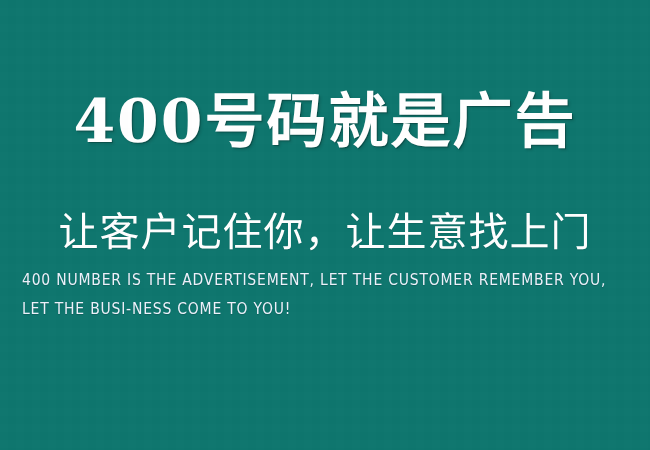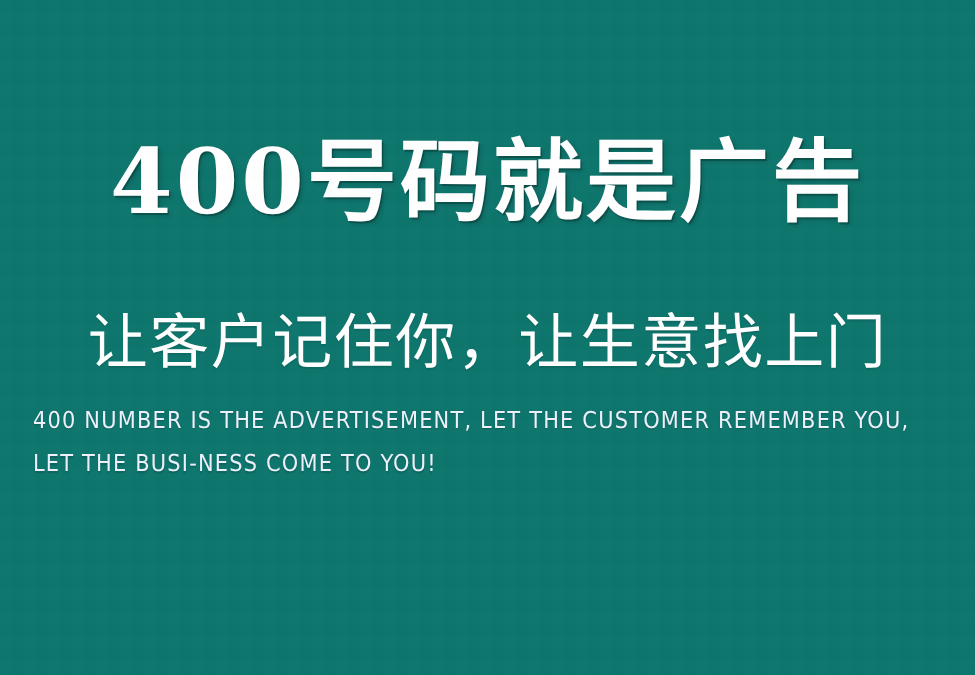--- a/index.html
+++ b/index.html
@@ -74,21 +74,21 @@
     display: flex;
     align-items: center;
     justify-content: center;
     white-space: nowrap;
     overflow: hidden;
   }
 
   .subhead-text {
     display: block;
     color: #ffffff;
-    font-family: Liberation Mono, monospace;
+    font-family: Liberation Serif, serif;
     font-weight: 400;
     font-size: 40px;
     line-height: 1;
     letter-spacing: 1px;
     -webkit-font-smoothing: antialiased;
     text-shadow: 0 1px 1px rgba(0,0,0,0.10);
   }
 
   
   .english-block {

